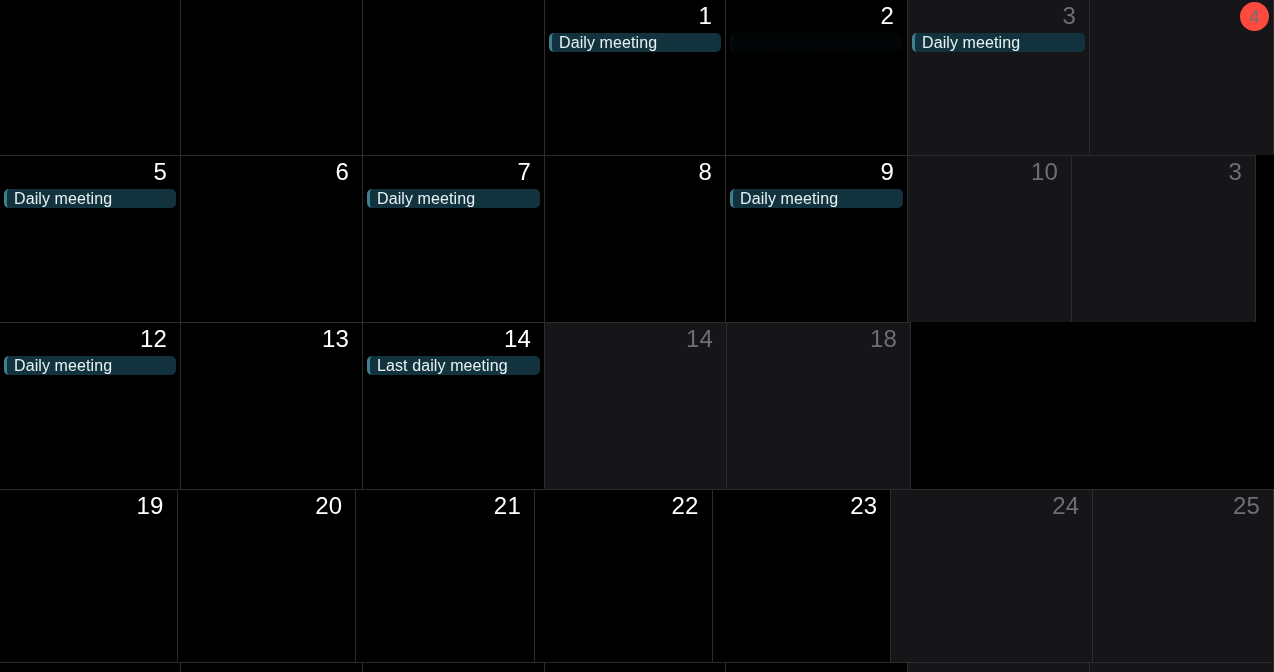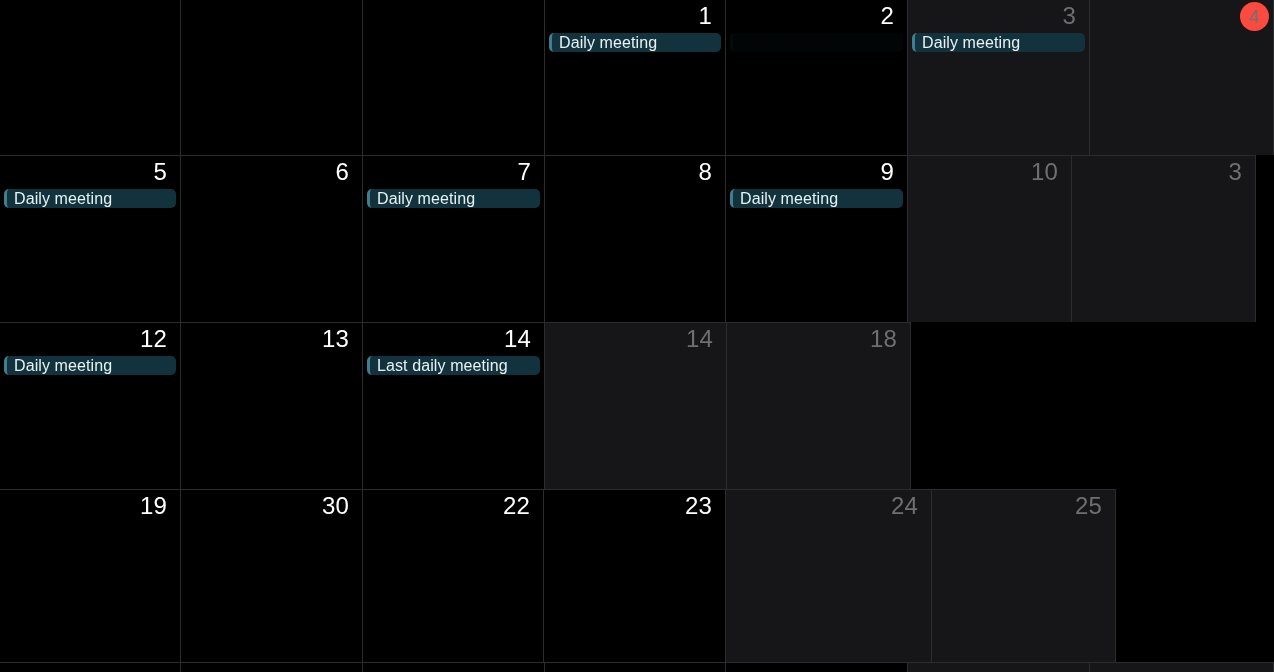--- a/index.html
+++ b/index.html
@@ -171,21 +171,24 @@
       </div>
       <div class="day-cell weekend" style="width: 184px;">
         <div class="day-number">18</div>
       </div>
     </div>
     <div class="week-row" style="top: 489px; height: 173px;">
       <div class="day-cell" style="width: 181px;">
         <div class="day-number">19</div>
       </div>
       <div class="day-cell" style="width: 182px;">
-        <div class="day-number">30</div>
+        <div class="day-number">20</div>
+      </div>
+      <div class="day-cell" style="width: 182px;">
+        <div class="day-number">21</div>
       </div>
       <div class="day-cell" style="width: 181px;">
         <div class="day-number">22</div>
       </div>
       <div class="day-cell" style="width: 182px; text-decoration: underline;">
         <div class="day-number">23</div>
       </div>
       <div class="day-cell weekend" style="width: 206px;">
         <div class="day-number">24</div>
       </div>

